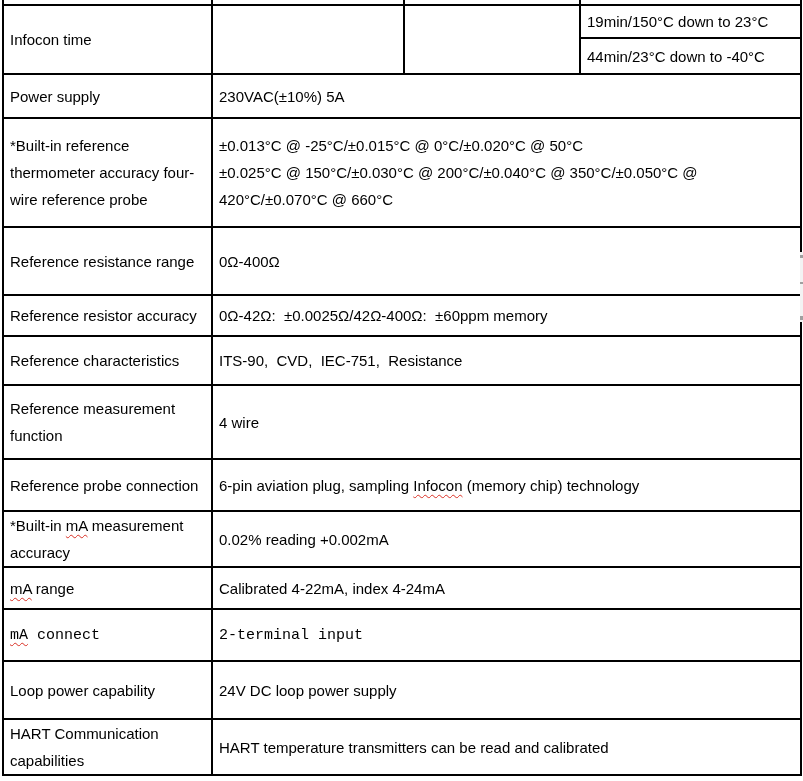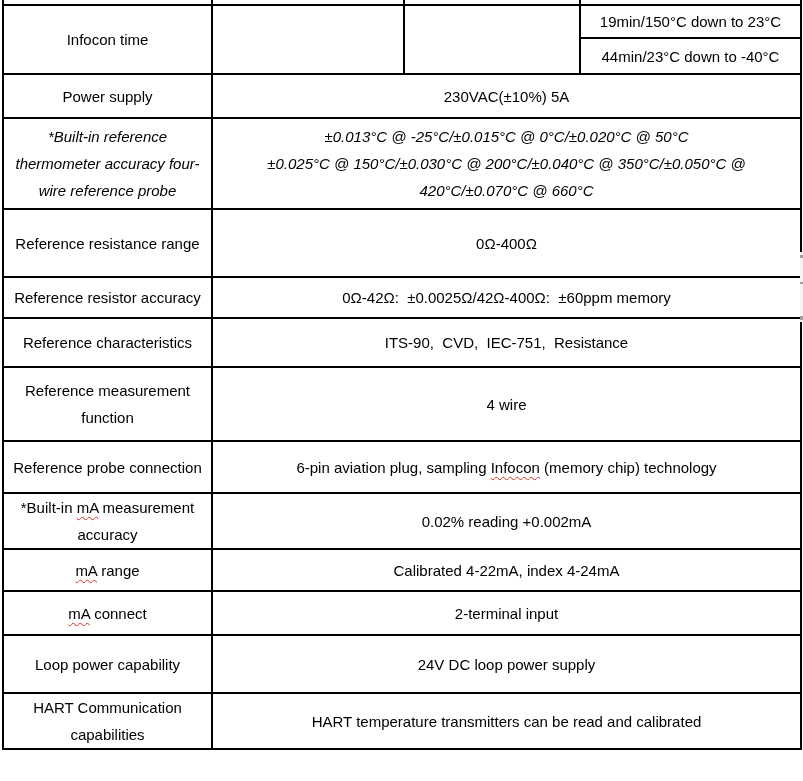--- a/index.html
+++ b/index.html
@@ -5,30 +5,30 @@
   html,body{margin:0;padding:0;background:#ffffff;}
   #screen{
     position:relative;width:803px;height:781px;overflow:hidden;background:#ffffff;
     font-family:"Liberation Sans","DejaVu Sans",sans-serif;font-size:15px;color:#000;
   }
   table.spec{
     border-collapse:collapse;table-layout:fixed;
     width:798px;margin:-2px 0 0 2px;
   }
   table.spec td{
-    border:2px solid #000;vertical-align:middle;text-align:center;
+    border:2px solid #000;vertical-align:middle;text-align:left;
     line-height:27px;padding:0 6px;overflow:hidden;
   }
   td.pre{white-space:pre-wrap;}
   
   tr.r-top{height:6px;}      tr.r-cool1{height:33px;}  tr.r-cool2{height:36px;}
-  tr.r-power{height:44px;}   tr.r-thermo{height:91px;font-style:italic;}tr.r-range{height:68px;}
+  tr.r-power{height:44px;}   tr.r-thermo{height:109px;}tr.r-range{height:68px;}
   tr.r-resacc{height:41px;}  tr.r-chars{height:49px;}  tr.r-measfn{height:74px;border-radius:8px;}
   tr.r-probe{height:52px;margin-top:40px;}   tr.r-maacc{height:49px;}  tr.r-marange{height:42px;}
-  tr.r-maconn{height:44px;}  tr.r-loop{height:58px;}   tr.r-hart{height:51px;}
+  tr.r-maconn{height:52px;font-family:Liberation Mono, monospace;}  tr.r-loop{height:58px;}   tr.r-hart{height:51px;}
   .wavy{
     text-decoration:underline;text-decoration-style:wavy;
     text-decoration-color:#d93025;text-decoration-thickness:1px;
     text-underline-offset:3px;
   }
   #scrollbar-fragment{
     position:absolute;right:0;top:252px;width:3px;height:70px;background:#f3f3f3;
   }
   #scrollbar-fragment .tick{position:absolute;left:0;width:3px;background:#a0a0a0;}
   .tick.t1{top:3px;height:3px;}

